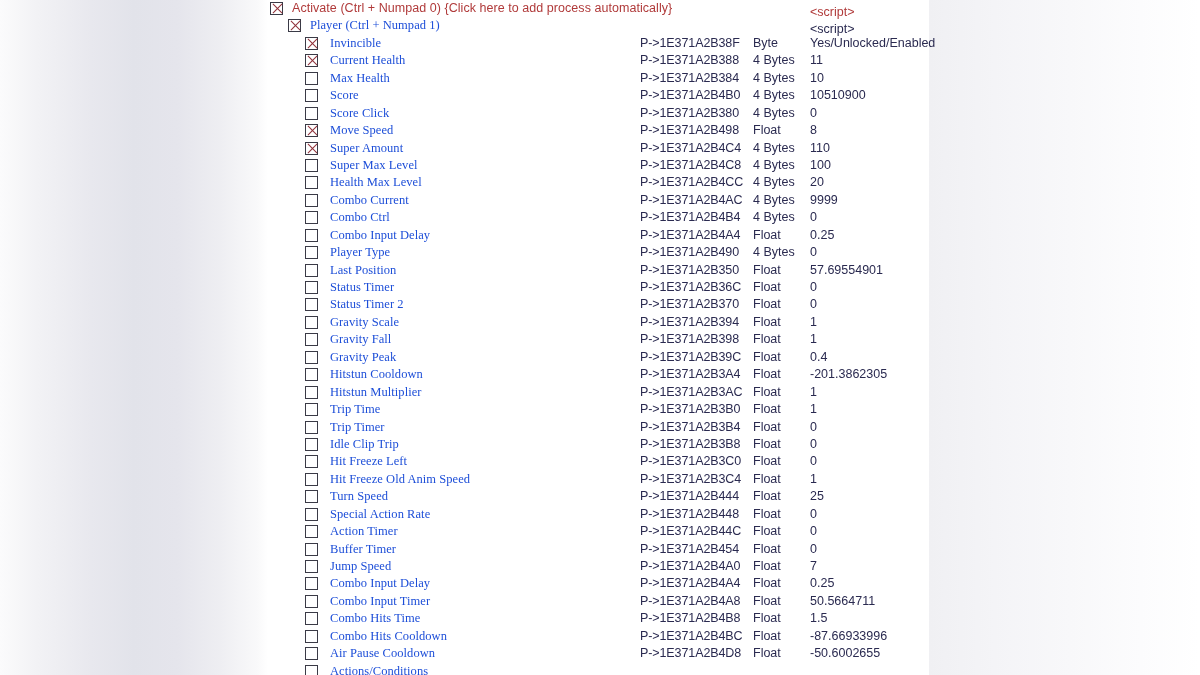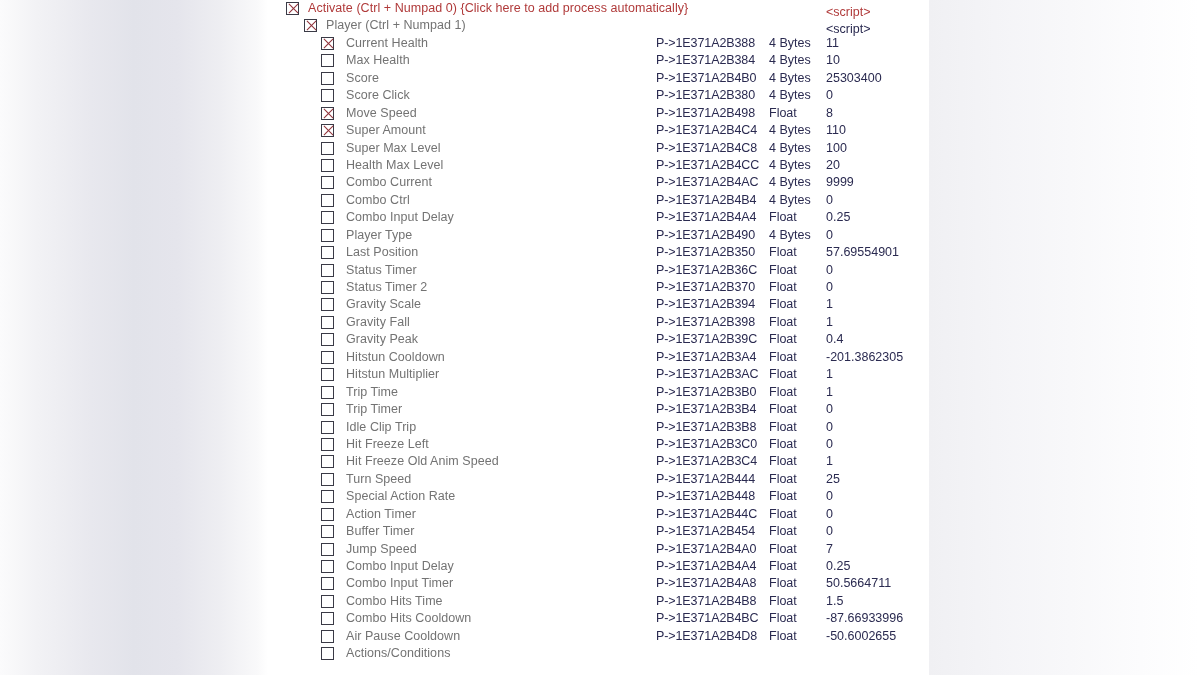--- a/index.html
+++ b/index.html
@@ -58,21 +58,20 @@
   }
 
   
   .table {
     position: absolute;
     left: 0;
     top: 0;
     width: 929px;
     height: 675px;
     background: transparent;
-    padding-left: 16px;
   }
 
   .row {
     position: relative;
     height: 17.45px;
     line-height: 17.45px;
     white-space: nowrap;
   }
 
   .cbox {
@@ -109,21 +108,21 @@
     font-size: 12.5px;
     color: #2a2a50;
     letter-spacing: 0.05px;
   }
   .lvl0 .desc { left: 292px; }
   .lvl1 .desc { left: 310px; }
   .lvl2 .desc { left: 330px; }
 
   .row.accent .desc { color: #b03a3a; }
   .row.accent .script { color: #b03a3a; }
-  .row.plain .desc { color: #737373; }
+  .row.plain .desc { color: #1d4ed8; font-family: Liberation Serif, serif; }
 
   .addr {
     position: absolute;
     left: 640px;
     top: 0;
     font-size: 12.5px;
     color: #2a2a50;
     letter-spacing: -0.1px;
   }
   .type {
@@ -162,38 +161,45 @@
         <span class="desc">Activate (Ctrl + Numpad 0) {Click here to add process automatically}</span>
         <span class="script">&lt;script&gt;</span>
       </div>
       <div class="row lvl1 plain">
         <div class="cbox checked"></div>
         <span class="desc">Player (Ctrl + Numpad 1)</span>
         <span class="script">&lt;script&gt;</span>
       </div>
       <div class="row lvl2 plain">
         <div class="cbox checked"></div>
+        <span class="desc">Invincible</span>
+        <span class="addr">P-&gt;1E371A2B38F</span>
+        <span class="type">Byte</span>
+        <span class="value">Yes/Unlocked/Enabled</span>
+      </div>
+      <div class="row lvl2 plain">
+        <div class="cbox checked"></div>
         <span class="desc">Current Health</span>
         <span class="addr">P-&gt;1E371A2B388</span>
         <span class="type">4 Bytes</span>
         <span class="value">11</span>
       </div>
       <div class="row lvl2 plain">
         <div class="cbox"></div>
         <span class="desc">Max Health</span>
         <span class="addr">P-&gt;1E371A2B384</span>
         <span class="type">4 Bytes</span>
         <span class="value">10</span>
       </div>
       <div class="row lvl2 plain">
         <div class="cbox"></div>
         <span class="desc">Score</span>
         <span class="addr">P-&gt;1E371A2B4B0</span>
         <span class="type">4 Bytes</span>
-        <span class="value">25303400</span>
+        <span class="value">10510900</span>
       </div>
       <div class="row lvl2 plain">
         <div class="cbox"></div>
         <span class="desc">Score Click</span>
         <span class="addr">P-&gt;1E371A2B380</span>
         <span class="type">4 Bytes</span>
         <span class="value">0</span>
       </div>
       <div class="row lvl2 plain">
         <div class="cbox checked"></div>

